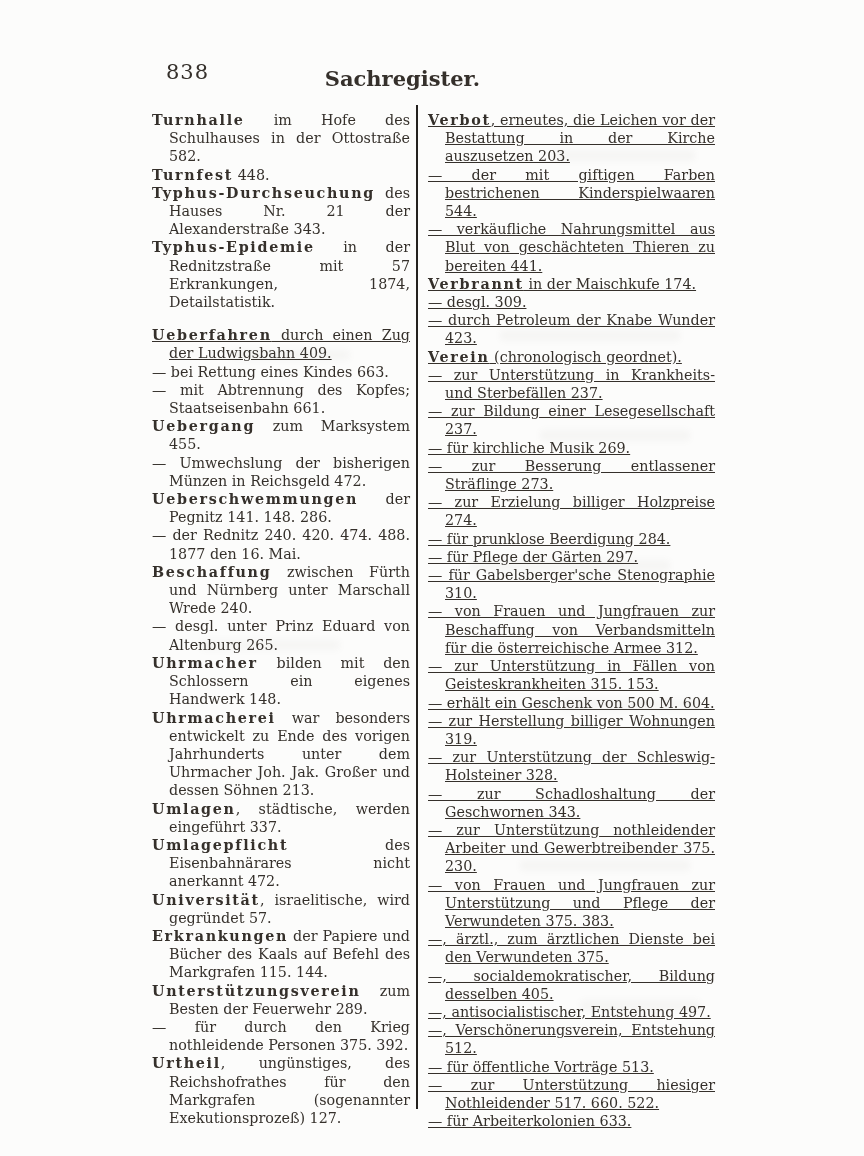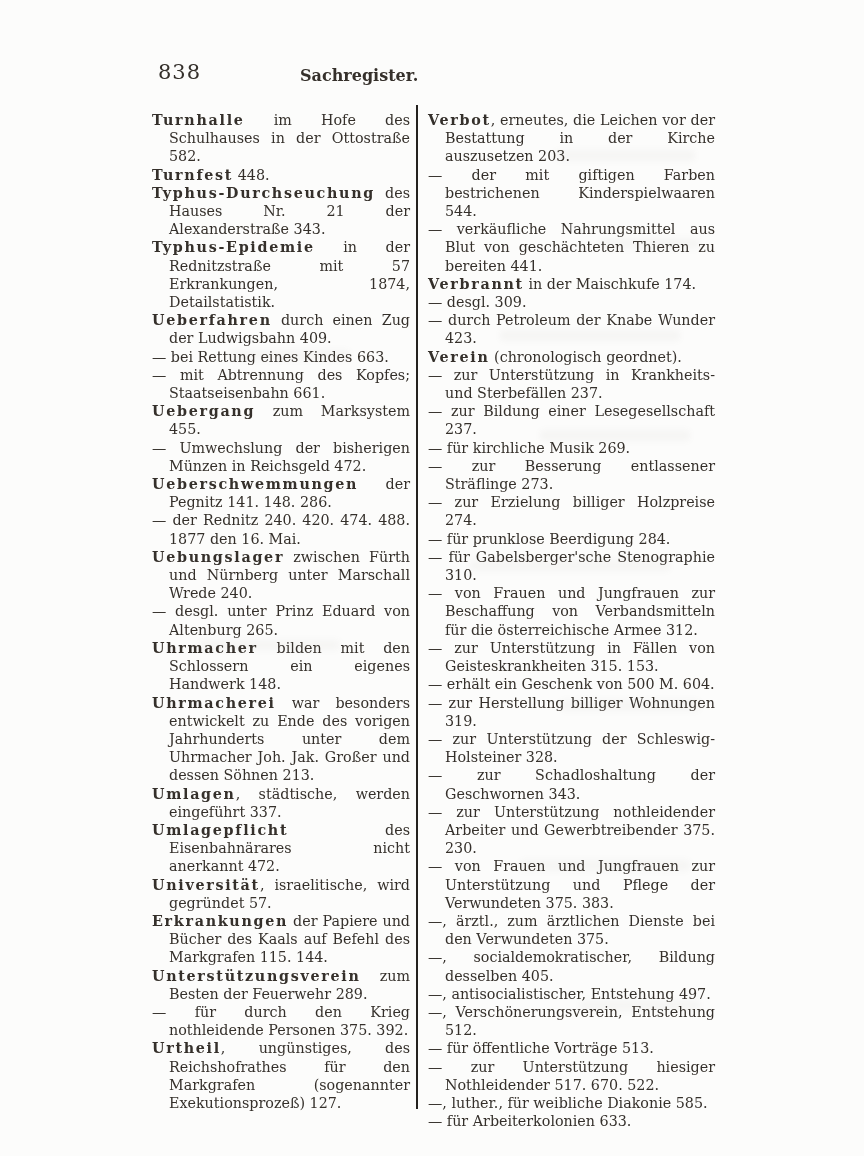--- a/index.html
+++ b/index.html
@@ -7,41 +7,41 @@
     width:864px;height:1156px;
     background:#ffffff;
     font-family:"DejaVu Serif", serif;
     color:#35302b;
   }
   .page{
     position:relative;width:864px;height:1156px;
     background:#fcfcfb;overflow:hidden;
   }
   .page-number{
-    position:absolute;left:158px;top:60px;
+    position:absolute;left:166px;top:60px;
     font-size:21px;letter-spacing:1px;
   }
   .page-title{
     position:absolute;left:300px;top:66px;width:180px;
-    text-align:left;font-size:16px;font-weight:bold;
+    text-align:right;font-size:21px;font-weight:bold;
   }
   .col{
     position:absolute;top:111px;
     font-size:14.3px;line-height:18.2px;
     text-align:justify;text-justify:inter-word;
     hyphens:auto;-webkit-hyphens:auto;
   }
   .col-left{left:152px;width:258px;}
-  .col-right{left:428px;width:287px;}
+  .col-right{left:428px;width:287px;text-decoration:underline;}
   .divider{
     position:absolute;left:416px;top:105px;
     width:2px;height:1004px;background:#24211e;
   }
   .entry{margin:0;padding-left:17px;text-indent:-17px;}
-  .entry.gap{}
+  .entry.gap{margin-top:15px;text-decoration:underline;}
   .head{letter-spacing:1.7px;font-weight:bold;}
   
   .smudge{
     position:absolute;background:#8a857e;opacity:0.055;
     filter:blur(3px);border-radius:4px;pointer-events:none;
   }
 </style>
 </head>
 <body>
 
@@ -56,21 +56,21 @@
       <p class="entry"><span class="head">Turnfest</span><span> 448.</span></p>
       <p class="entry"><span class="head">Typhus-Durchseuchung</span><span> des Hauses Nr. 21 der Alexanderstraße 343.</span></p>
       <p class="entry"><span class="head">Typhus-Epidemie</span><span> in der Rednitzstraße mit 57 Erkrankungen, 1874, Detailstatistik.</span></p>
       <p class="entry gap"><span class="head">Ueberfahren</span><span> durch einen Zug der Ludwigsbahn 409.</span></p>
       <p class="entry"><span>— bei Rettung eines Kindes 663.</span></p>
       <p class="entry"><span>— mit Abtrennung des Kopfes; Staatseisenbahn 661.</span></p>
       <p class="entry"><span class="head">Uebergang</span><span> zum Marksystem 455.</span></p>
       <p class="entry"><span>— Umwechslung der bisherigen Münzen in Reichsgeld 472.</span></p>
       <p class="entry"><span class="head">Ueberschwemmungen</span><span> der Pegnitz 141. 148. 286.</span></p>
       <p class="entry"><span>— der Rednitz 240. 420. 474. 488. 1877 den 16. Mai.</span></p>
-      <p class="entry"><span class="head">Uebungslager</span><span> zwischen Fürth und Nürnberg unter Marschall Wrede 240.</span></p>
+      <p class="entry"><span class="head">Beschaffung</span><span> zwischen Fürth und Nürnberg unter Marschall Wrede 240.</span></p>
       <p class="entry"><span>— desgl. unter Prinz Eduard von Altenburg 265.</span></p>
       <p class="entry"><span class="head">Uhrmacher</span><span> bilden mit den Schlossern ein eigenes Handwerk 148.</span></p>
       <p class="entry"><span class="head">Uhrmacherei</span><span> war besonders entwickelt zu Ende des vorigen Jahrhunderts unter dem Uhrmacher Joh. Jak. Großer und dessen Söhnen 213.</span></p>
       <p class="entry"><span class="head">Umlagen</span><span>, städtische, werden eingeführt 337.</span></p>
       <p class="entry"><span class="head">Umlagepflicht</span><span> des Eisenbahnärares nicht anerkannt 472.</span></p>
       <p class="entry"><span class="head">Universität</span><span>, israelitische, wird gegründet 57.</span></p>
       <p class="entry"><span class="head">Erkrankungen</span><span> der Papiere und Bücher des Kaals auf Befehl des Markgrafen 115. 144.</span></p>
       <p class="entry"><span class="head">Unterstützungsverein</span><span> zum Besten der Feuerwehr 289.</span></p>
       <p class="entry"><span>— für durch den Krieg nothleidende Personen 375. 392.</span></p>
       <p class="entry"><span class="head">Urtheil</span><span>, ungünstiges, des Reichshofrathes für den Markgrafen (sogenannter Exekutionsprozeß) 127.</span></p>
@@ -85,36 +85,36 @@
       <p class="entry"><span class="head">Verbrannt</span><span> in der Maischkufe 174.</span></p>
       <p class="entry"><span>— desgl. 309.</span></p>
       <p class="entry"><span>— durch Petroleum der Knabe Wunder 423.</span></p>
       <p class="entry"><span class="head">Verein</span><span> (chronologisch geordnet).</span></p>
       <p class="entry"><span>— zur Unterstützung in Krankheits- und Sterbefällen 237.</span></p>
       <p class="entry"><span>— zur Bildung einer Lesegesellschaft 237.</span></p>
       <p class="entry"><span>— für kirchliche Musik 269.</span></p>
       <p class="entry"><span>— zur Besserung entlassener Sträflinge 273.</span></p>
       <p class="entry"><span>— zur Erzielung billiger Holzpreise 274.</span></p>
       <p class="entry"><span>— für prunklose Beerdigung 284.</span></p>
+      <p class="entry"><span>— für Pflege der Gärten 297.</span></p>
       <p class="entry"><span>— für Gabelsberger'sche Stenographie 310.</span></p>
       <p class="entry"><span>— von Frauen und Jungfrauen zur Beschaffung von Verbandsmitteln für die österreichische Armee 312.</span></p>
       <p class="entry"><span>— zur Unterstützung in Fällen von Geisteskrankheiten 315. 153.</span></p>
       <p class="entry"><span>— erhält ein Geschenk von 500 M. 604.</span></p>
       <p class="entry"><span>— zur Herstellung billiger Wohnungen 319.</span></p>
       <p class="entry"><span>— zur Unterstützung der Schleswig-Holsteiner 328.</span></p>
       <p class="entry"><span>— zur Schadloshaltung der Geschwornen 343.</span></p>
       <p class="entry"><span>— zur Unterstützung nothleidender Arbeiter und Gewerbtreibender 375. 230.</span></p>
       <p class="entry"><span>— von Frauen und Jungfrauen zur Unterstützung und Pflege der Verwundeten 375. 383.</span></p>
       <p class="entry"><span>—, ärztl., zum ärztlichen Dienste bei den Verwundeten 375.</span></p>
       <p class="entry"><span>—, socialdemokratischer, Bildung desselben 405.</span></p>
       <p class="entry"><span>—, antisocialistischer, Entstehung 497.</span></p>
       <p class="entry"><span>—, Verschönerungsverein, Entstehung 512.</span></p>
       <p class="entry"><span>— für öffentliche Vorträge 513.</span></p>
-      <p class="entry"><span>— zur Unterstützung hiesiger Nothleidender 517. 670. 522.</span></p>
-      <p class="entry"><span>—, luther., für weibliche Diakonie 585.</span></p>
+      <p class="entry"><span>— zur Unterstützung hiesiger Nothleidender 517. 660. 522.</span></p>
       <p class="entry"><span>— für Arbeiterkolonien 633.</span></p>
     </div>
 
   <div class="smudge" style="left:555px;top:150px;width:140px;height:11px;"></div>
   <div class="smudge" style="left:600px;top:238px;width:100px;height:11px;"></div>
   <div class="smudge" style="left:500px;top:330px;width:180px;height:11px;"></div>
   <div class="smudge" style="left:540px;top:430px;width:150px;height:11px;"></div>
   <div class="smudge" style="left:470px;top:560px;width:200px;height:11px;"></div>
   <div class="smudge" style="left:560px;top:700px;width:140px;height:11px;"></div>
   <div class="smudge" style="left:520px;top:860px;width:170px;height:11px;"></div>

